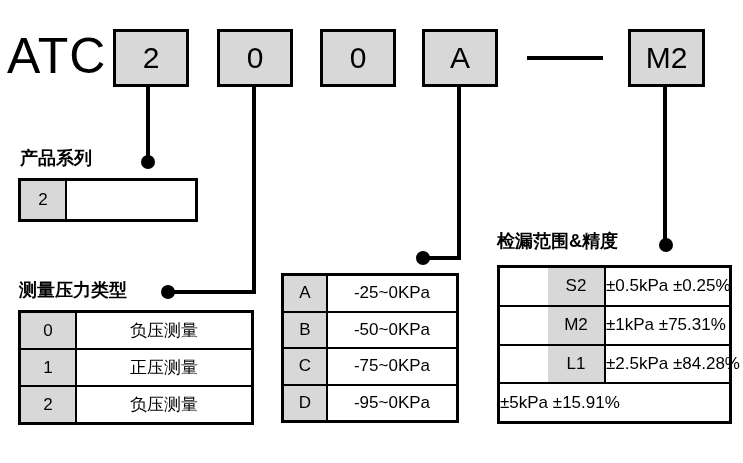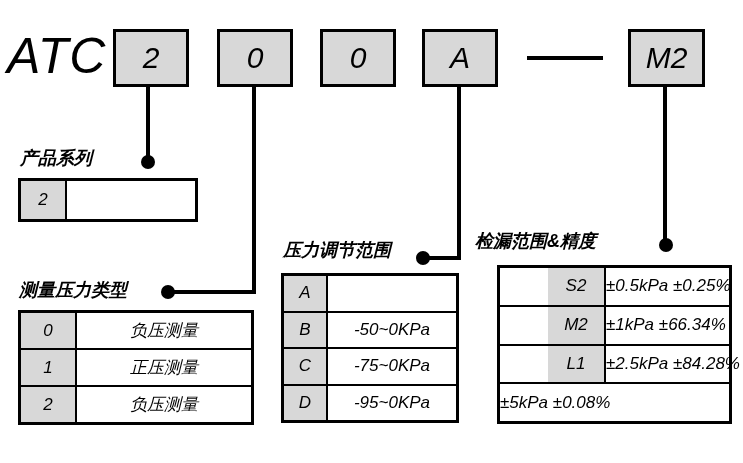--- a/index.html
+++ b/index.html
@@ -8,21 +8,20 @@
     background: #ffffff;
     font-family: "Liberation Sans", "DejaVu Sans", sans-serif;
     color: #000000;
   }
   .stage {
     position: relative;
     width: 743px;
     height: 463px;
     background: #ffffff;
     overflow: hidden;
-    font-style: italic;
   }
   
   .brand {
     position: absolute;
     left: 7px;
     top: 31px;
     font-size: 50px;
     font-weight: 400;
     letter-spacing: 1px;
     line-height: 1;
@@ -82,21 +81,21 @@
   .section-title {
     position: absolute;
     font-size: 18px;
     font-weight: bold;
     line-height: 1.1;
     white-space: nowrap;
   }
   .st1 { left: 20px; top: 149px; }
   .st2 { left: 19px; top: 281px; }
   .st3 { left: 283px; top: 241px; }
-  .st4 { left: 475px; top: 232px; }
+  .st4 { left: 497px; top: 232px; }
   
   .spec-table {
     position: absolute;
     box-sizing: border-box;
     border: 3px solid #000000;
     background: #ffffff;
     display: flex;
     flex-direction: column;
   }
   .tbl1 { left: 18px;  top: 178px; width: 180px; height: 44px; }
@@ -179,24 +178,24 @@
     <div class="spec-row">
       <div class="spec-code">1</div>
       <div class="spec-desc">正压测量</div>
     </div>
     <div class="spec-row">
       <div class="spec-code">2</div>
       <div class="spec-desc">负压测量</div>
     </div>
   </div>
 
-  <div class="section-title st3">压力调节范围</div>
   <div class="spec-table tbl3">
     <div class="spec-row">
       <div class="spec-code">A</div>
+      <div class="spec-desc">-25~0KPa</div>
     </div>
     <div class="spec-row">
       <div class="spec-code">B</div>
       <div class="spec-desc">-50~0KPa</div>
     </div>
     <div class="spec-row">
       <div class="spec-code">C</div>
       <div class="spec-desc">-75~0KPa</div>
     </div>
     <div class="spec-row">
@@ -206,24 +205,24 @@
   </div>
 
   <div class="section-title st4">检漏范围&amp;精度</div>
   <div class="spec-table tbl4">
     <div class="spec-row">
       <div class="spec-code">S2</div>
       <div class="spec-desc">±0.5kPa ±0.25%</div>
     </div>
     <div class="spec-row">
       <div class="spec-code">M2</div>
-      <div class="spec-desc">±1kPa ±66.34%</div>
+      <div class="spec-desc">±1kPa ±75.31%</div>
     </div>
     <div class="spec-row">
       <div class="spec-code">L1</div>
       <div class="spec-desc">±2.5kPa ±84.28%</div>
     </div>
     <div class="spec-row">
-      <div class="spec-desc">±5kPa ±0.08%</div>
+      <div class="spec-desc">±5kPa ±15.91%</div>
     </div>
   </div>
 
 </div>
 
 </body></html>

